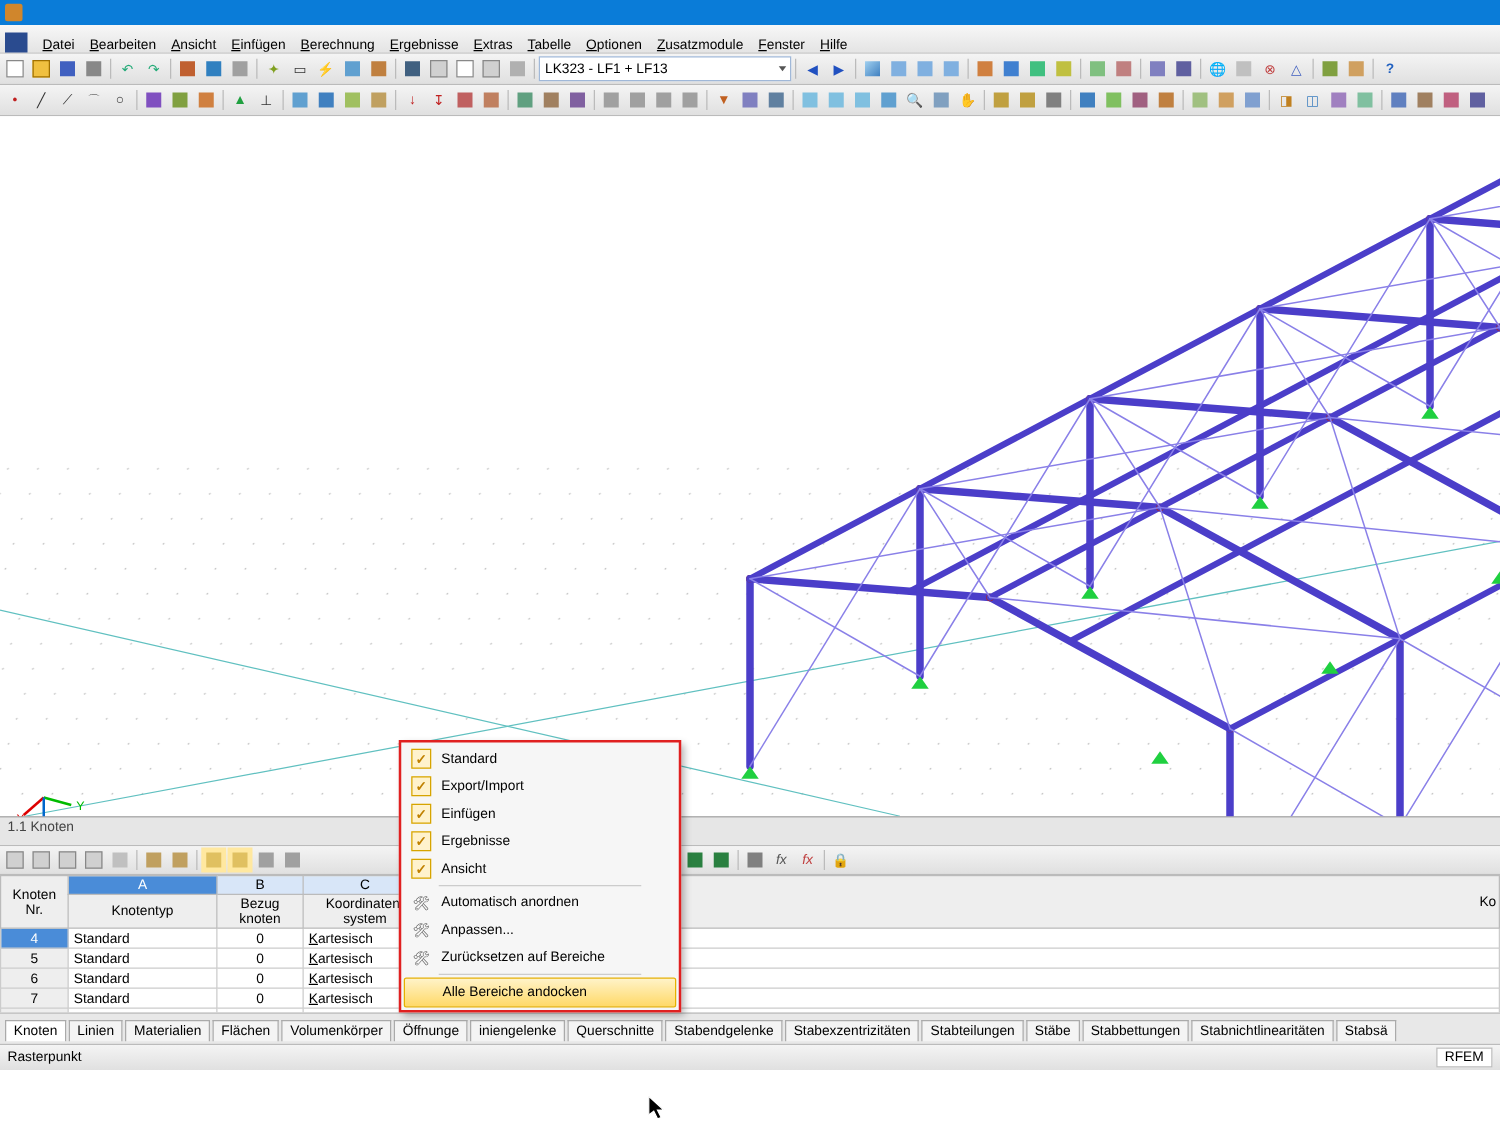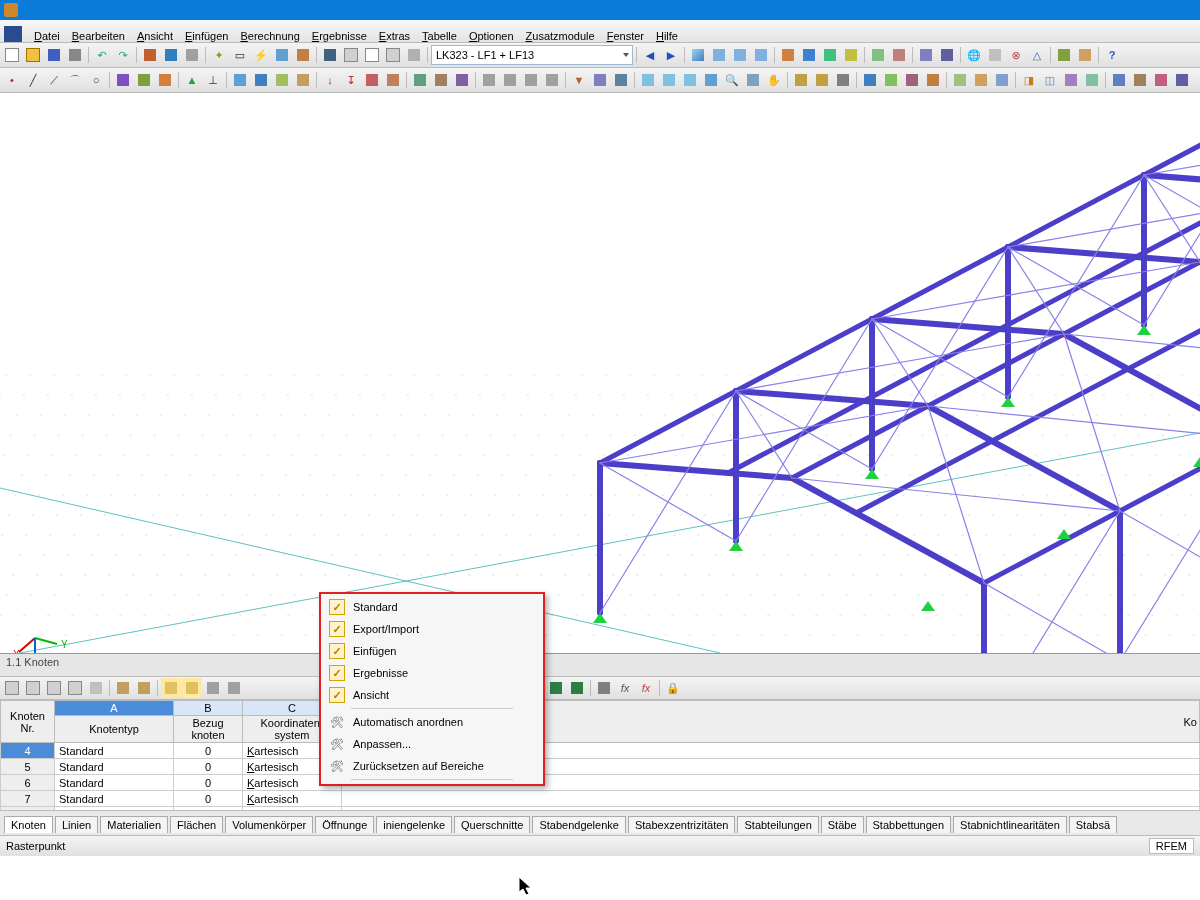--- a/index.html
+++ b/index.html
@@ -730,17 +730,21 @@
     </div>
     <div class="cm-item">
       <span class="cm-icon cm-tools">🛠</span>
       <span>Anpassen...</span>
     </div>
     <div class="cm-item">
       <span class="cm-icon cm-tools">🛠</span>
       <span>Zurücksetzen auf Bereiche</span>
     </div>
     <div class="cm-sep"></div>
+    <div class="cm-item hl">
+      <span class="cm-icon"></span>
+      <span>Alle Bereiche andocken</span>
+    </div>
   </div>
 
 <svg class="cursor" width="16" height="20">
     <polygon points="0,0 0,15 4,12 7,18 10,17 7,11 12,11" fill="#000" stroke="#fff" stroke-width="1"></polygon>
   </svg>
 
 </body></html>

